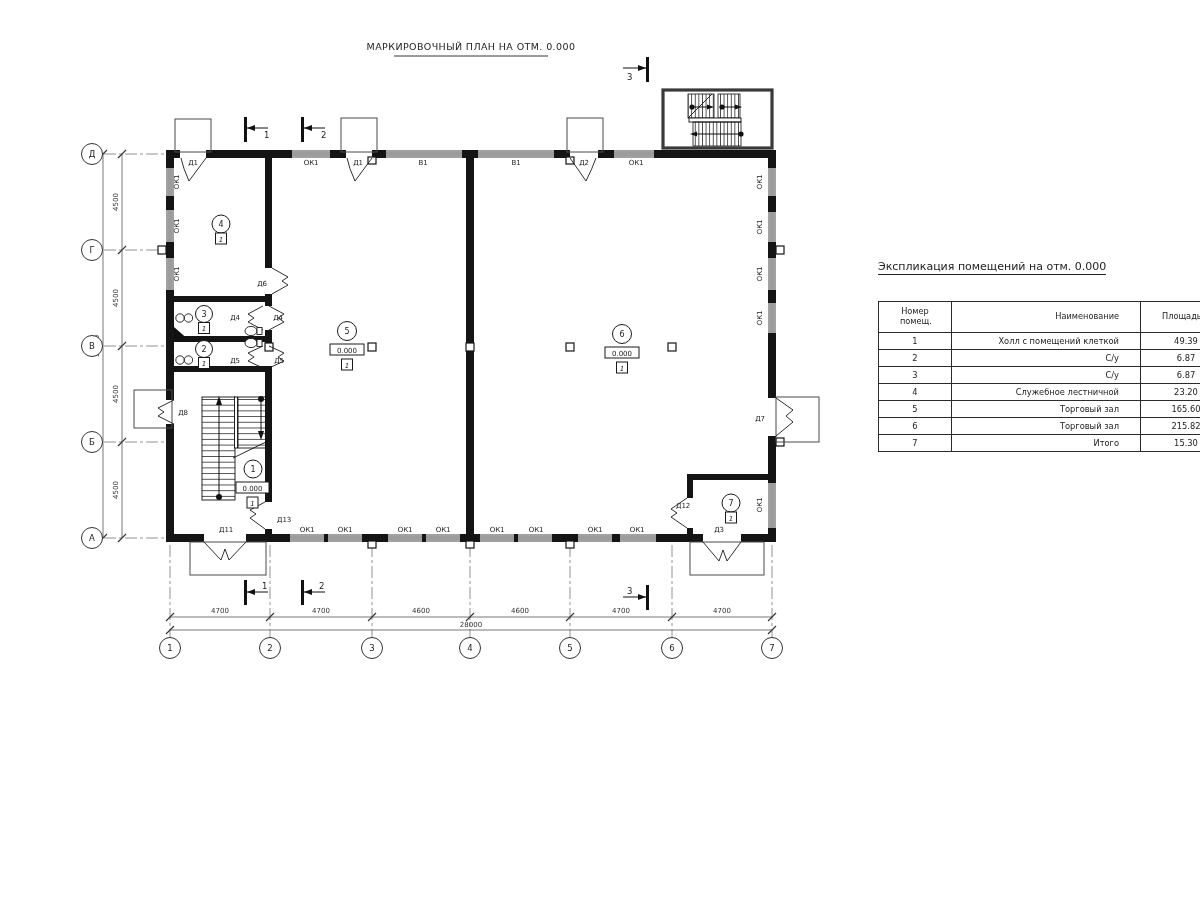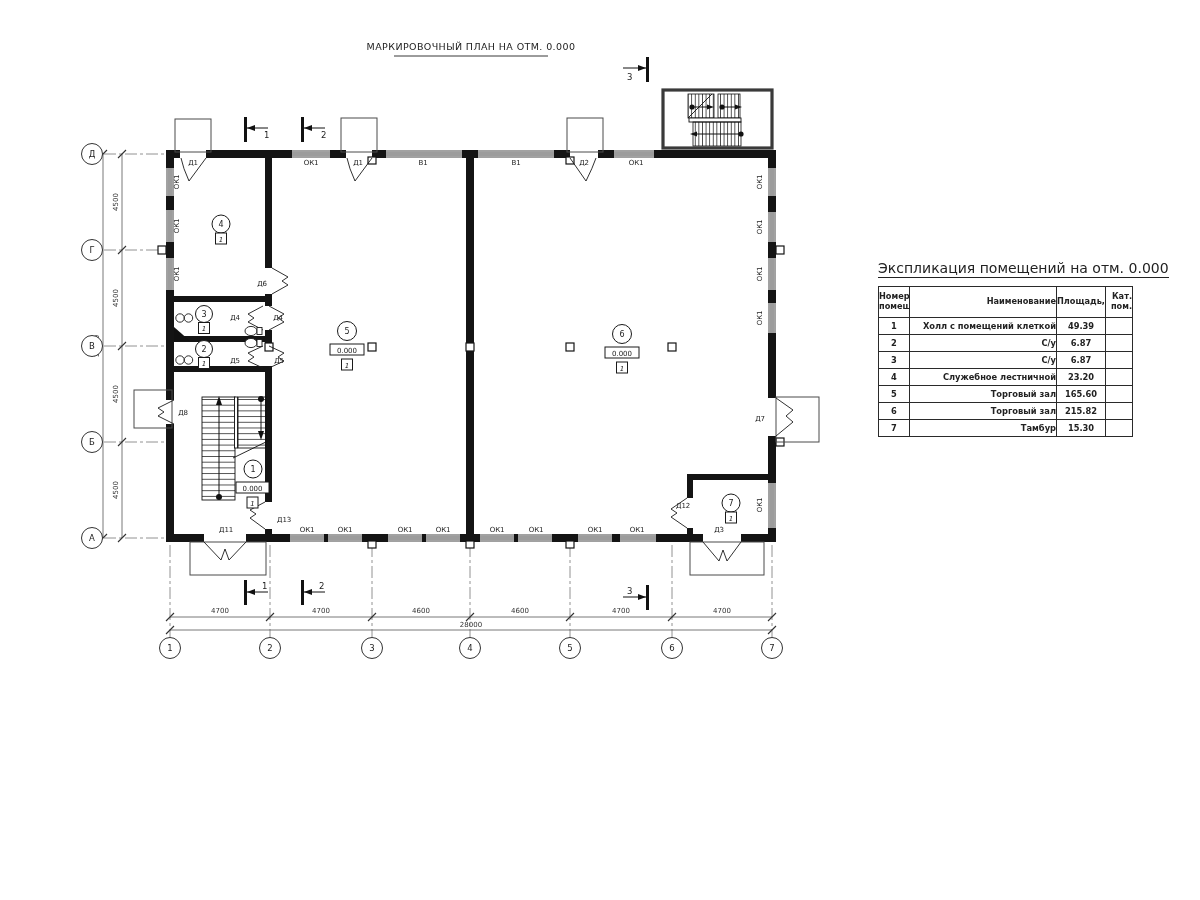--- a/index.html
+++ b/index.html
@@ -21,24 +21,24 @@
   .porch{stroke:#4a4a4a;stroke-width:1;fill:none;}
   .dash{stroke:#777;stroke-width:.8;stroke-dasharray:12 3 3 3;fill:none;}
   .dml{stroke:#555;stroke-width:.8;fill:none;}
   .tick{stroke:#333;stroke-width:1.1;fill:none;}
   .door{stroke:#1a1a1a;stroke-width:.9;fill:none;}
   .fix{stroke:#1a1a1a;stroke-width:.9;fill:#fff;}
   .colsq{fill:#fff;stroke:#141414;stroke-width:1.2;}
   .mbx{fill:#fff;stroke:#1a1a1a;stroke-width:1;}
 
   .schedule{position:absolute;left:878px;top:260px;width:252px;}
-  .t-title{text-align:left;font-size:14px;margin-bottom:10px;white-space:nowrap;}
+  .t-title{text-align:left;font-size:11px;margin-bottom:28px;white-space:nowrap;}
   .t-title span{border-bottom:1px solid #222;padding-bottom:1px;}
   table{border-collapse:collapse;width:252px;font-size:8.3px;color:#222;table-layout:fixed;}
-  th,td{border:1px solid #2a2a2a;padding:0 0;height:16px;font-weight:bold;overflow:hidden;white-space:nowrap;}
+  th,td{border:1px solid #2a2a2a;padding:0 21px;height:16px;font-weight:normal;overflow:hidden;white-space:nowrap;}
   th{height:30px;font-size:8.2px;line-height:1.2;text-align:center;}
   .c-num{width:30px;text-align:center;}
   .c-name{width:146px;text-align:right;}
   .c-area{width:48px;text-align:center;}
   .c-cat{width:26px;text-align:right;}
   .tot{text-align:right;padding-right:6px;}
 </style>
 </head>
 <body>
 
@@ -433,21 +433,21 @@
       <td class="c-cat"></td>
     </tr>
     <tr>
       <td class="c-num">6</td>
       <td class="c-name">Торговый зал</td>
       <td class="c-area">215.82</td>
       <td class="c-cat"></td>
     </tr>
     <tr>
       <td class="c-num">7</td>
-      <td class="c-name">Тамбур</td>
+      <td class="c-name">Итого</td>
       <td class="c-area">15.30</td>
       <td class="c-cat"></td>
     </tr>
   </tbody>
       </table>
 </div>
 
 </div>
 
 </body></html>

